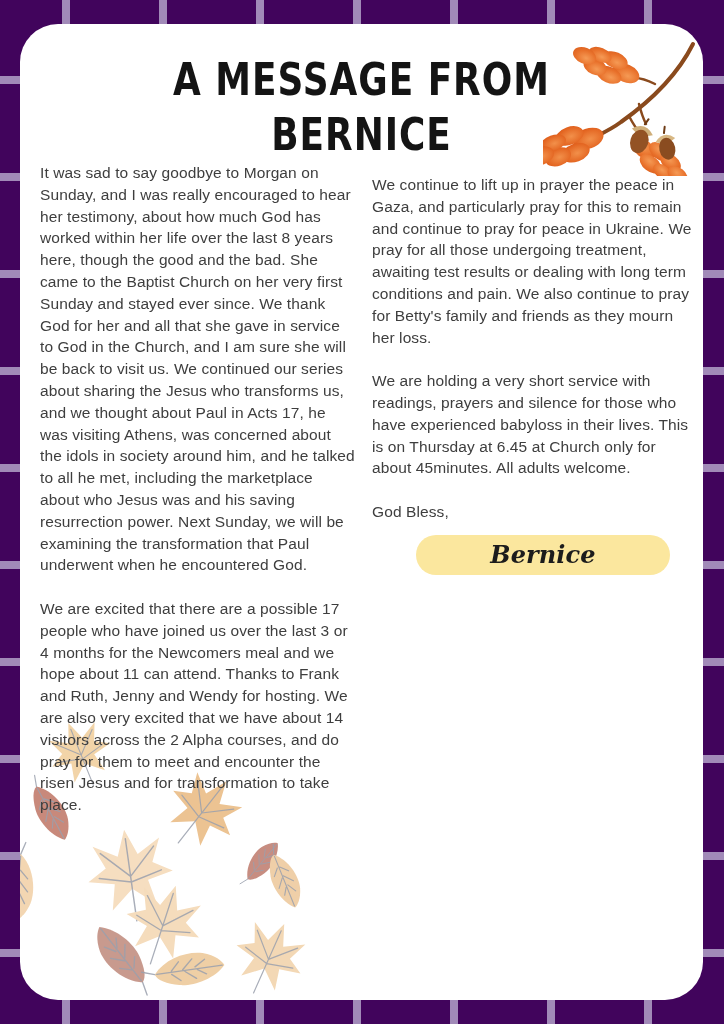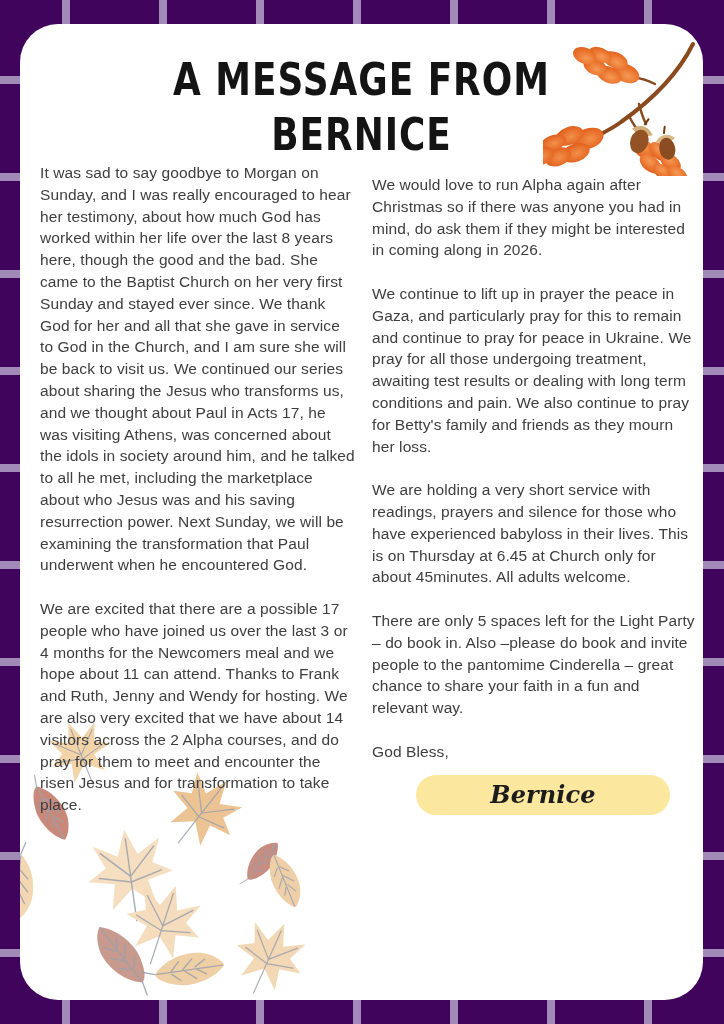--- a/index.html
+++ b/index.html
@@ -143,23 +143,21 @@
         <use href="#maple" transform="translate(258,262) rotate(24) scale(0.92)"></use>
       </g>
   </svg>
 
   <div class="col col-left">
     <p>It was sad to say goodbye to Morgan on Sunday, and I was really encouraged to hear her testimony, about how much God has worked within her life over the last 8 years here, though the good and the bad. She came to the Baptist Church on her very first Sunday and stayed ever since. We thank God for her and all that she gave in service to God in the Church, and I am sure she will be back to visit us. We continued our series about sharing the Jesus who transforms us, and we thought about Paul in Acts 17, he was visiting Athens, was concerned about the idols in society around him, and he talked to all he met, including the marketplace about who Jesus was and his saving resurrection power. Next Sunday, we will be examining the transformation that Paul underwent when he encountered God.</p>
     <p>We are excited that there are a possible 17 people who have joined us over the last 3 or 4 months for the Newcomers meal and we hope about 11 can attend. Thanks to Frank and Ruth, Jenny and Wendy for hosting. We are also very excited that we have about 14 visitors across the 2 Alpha courses, and do pray for them to meet and encounter the risen Jesus and for transformation to take place.</p>
   </div>
 
   <div class="col col-right">
-    <p>We would love to run Alpha again after Christmas so if there was anyone you had in mind, do ask them if they might be interested in coming along in 2026.</p>
     <p>We continue to lift up in prayer the peace in Gaza, and particularly pray for this to remain and continue to pray for peace in Ukraine. We pray for all those undergoing treatment, awaiting test results or dealing with long term conditions and pain. We also continue to pray for Betty's family and friends as they mourn her loss.</p>
     <p>We are holding a very short service with readings, prayers and silence for those who have experienced babyloss in their lives. This is on Thursday at 6.45 at Church only for about 45minutes. All adults welcome.</p>
-    <p>There are only 5 spaces left for the Light Party – do book in. Also –please do book and invite people to the pantomime Cinderella – great chance to share your faith in a fun and relevant way.</p>
     <p class="tight">God Bless,</p>
     <div class="signature-pill">
       <span>Bernice</span>
     </div>
   </div>
 
 </div>
 
 </body></html>

